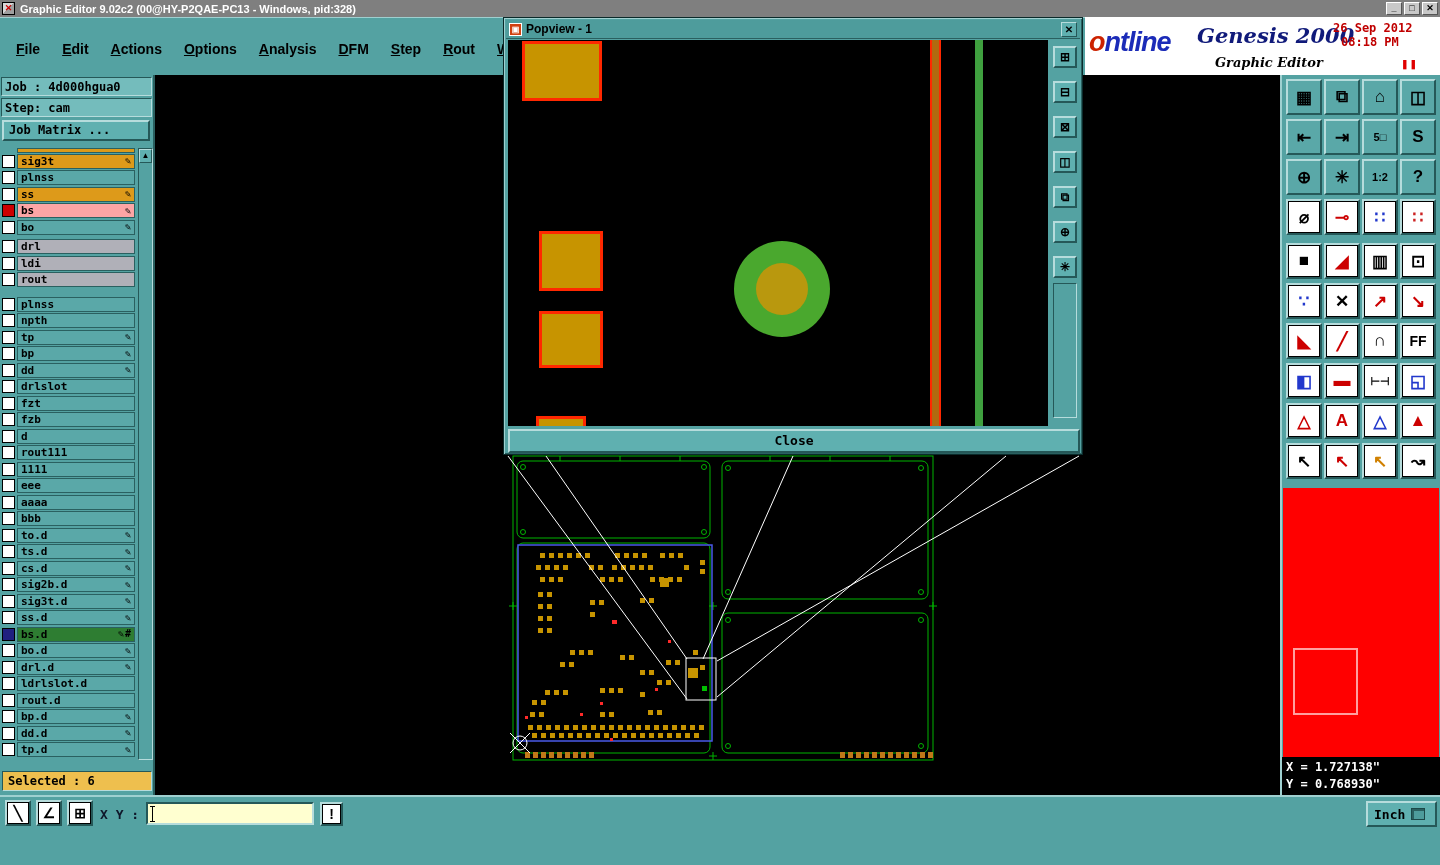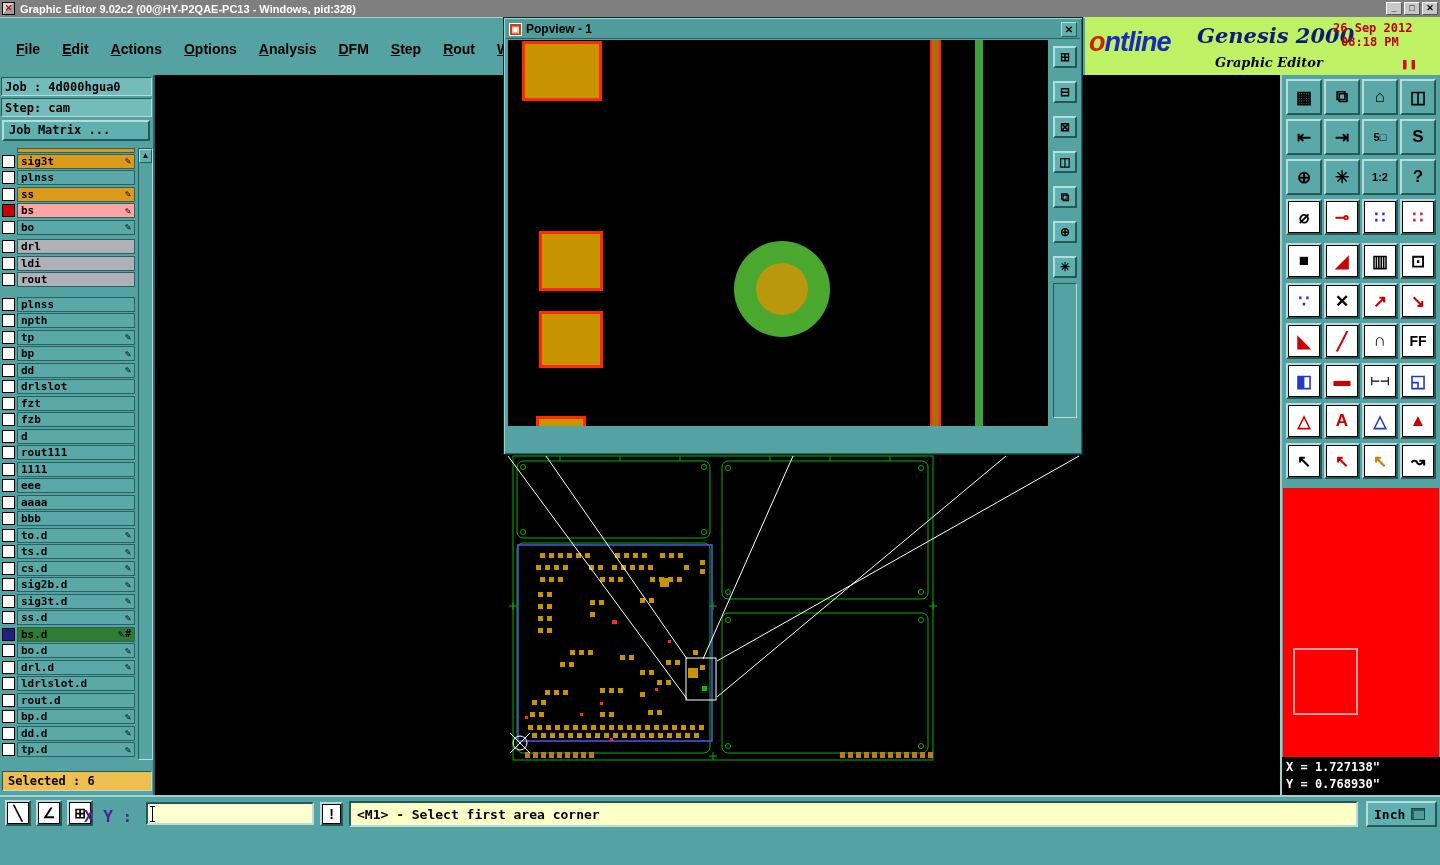--- a/index.html
+++ b/index.html
@@ -13,21 +13,21 @@
   .app-icon{width:13px;height:13px;background:linear-gradient(135deg,#d8d8d8 50%,#9f9f9f 50%);
     border:1px solid #000;color:#c00;font-size:9px;line-height:11px;text-align:center;font-weight:bold}
   .win-btns{margin-left:auto;display:flex;gap:2px}
   .win-btn{width:16px;height:13px;background:#c8c8c8;border:1px solid;border-color:#fff #555 #555 #fff;
     color:#000;font-size:9px;line-height:11px;text-align:center;font-weight:bold}
 
   
   .menubar{position:absolute;left:0;top:17px;width:1085px;height:58px;background:#54a2a2;border-top:1px solid #9fd0d0}
   #menu-items{display:flex;gap:22px;padding:23px 0 0 16px;font-size:14px;font-weight:bold;color:#000}
   .menu-item{cursor:default;white-space:nowrap}
-  .brand{position:absolute;left:1085px;top:17px;width:355px;height:58px;background:#bef264;overflow:hidden}
+  .brand{position:absolute;left:1085px;top:17px;width:355px;height:58px;background:#ffffff;overflow:hidden}
   .logo{position:absolute;left:4px;top:10px;font-style:italic;font-weight:bold;font-size:27px;color:#1b2bb8;letter-spacing:-1px}
   .logo::first-letter{color:#cc2200}
   .product{position:absolute;left:112px;top:6px;font-family:"DejaVu Serif",serif;font-style:italic;font-weight:bold;font-size:21px;color:#101a7a;white-space:nowrap}
   .gedit{position:absolute;left:130px;top:38px;font-family:"DejaVu Serif",serif;font-style:italic;font-weight:bold;font-size:13px;color:#000}
   .datetime{position:absolute;left:248px;top:4px;color:#c00000;font-family:"DejaVu Sans Mono",monospace;font-weight:bold;font-size:12px;line-height:14px;white-space:nowrap}
   .datetime div:nth-child(2){padding-left:8px}
   .pause{position:absolute;right:22px;top:42px;color:#e00000;font-size:9px;font-weight:bold;letter-spacing:1px}
 
   
   .leftpanel{position:absolute;left:0;top:75px;width:155px;height:720px;background:#54a2a2;border-right:2px solid #2a6060}
@@ -86,21 +86,21 @@
     border:1px solid;border-color:#255858 #b6dcdc #b6dcdc #255858}
   .pv-close{position:absolute;left:4px;top:411px;width:572px;height:24px;background:#5fb0b0;
     border:2px solid;border-color:#b6dcdc #255858 #255858 #b6dcdc;text-align:center;
     font-family:"DejaVu Sans Mono",monospace;font-weight:bold;font-size:13px;padding-top:2px;cursor:default}
 
   
   .bottombar{position:absolute;left:0;top:795px;width:1440px;height:37px;background:#54a2a2;border-top:2px solid #9fd0d0}
   .bb-tool{position:absolute;top:3px;width:26px;height:26px;background:#fff;
     border:2px solid;border-color:#b6dcdc #255858 #255858 #b6dcdc;box-shadow:inset 0 0 0 1px #000;
     display:flex;align-items:center;justify-content:center;font-size:14px;font-weight:bold;color:#000}
-  .xylabel{position:absolute;left:84px;top:10px;font-family:"DejaVu Sans Mono",monospace;font-weight:bold;font-size:16px;color:#4c1d95}
+  .xylabel{position:absolute;left:100px;top:10px;font-family:"DejaVu Sans Mono",monospace;font-weight:bold;font-size:13px;color:#0f172a}
   .xyinput{position:absolute;left:146px;top:5px;width:168px;height:23px;background:#ffffd0;
     border:2px solid;border-color:#255858 #b6dcdc #b6dcdc #255858}
   .caret{position:absolute;left:4px;top:3px;width:1px;height:14px;background:#000}
   .caret::before{content:"";position:absolute;left:-2px;top:-1px;width:5px;height:1px;background:#000}
   .caret::after{content:"";position:absolute;left:-2px;bottom:-1px;width:5px;height:1px;background:#000}
   .bang{position:absolute;left:320px;top:5px;width:23px;height:24px;background:#fff;
     border:2px solid;border-color:#b6dcdc #255858 #255858 #b6dcdc;box-shadow:inset 0 0 0 1px #000;
     text-align:center;font-weight:bold;font-size:14px;line-height:20px}
   .msg{position:absolute;left:349px;top:4px;width:1009px;height:26px;background:#ffffc8;
     border:2px solid;border-color:#255858 #b6dcdc #b6dcdc #255858;
@@ -735,34 +735,34 @@
     <div id="pv-tools">
         <div class="pv-tool" style="top: 28px;">⊞</div>
         <div class="pv-tool" style="top: 63px;">⊟</div>
         <div class="pv-tool" style="top: 98px;">⊠</div>
         <div class="pv-tool" style="top: 133px;">◫</div>
         <div class="pv-tool" style="top: 168px;">⧉</div>
         <div class="pv-tool" style="top: 203px;">⊕</div>
         <div class="pv-tool" style="top: 238px;">✳</div>
       </div>
     <div class="pv-track"></div>
+    <div class="pv-close">Close</div>
   </div>
 
   <div class="bottombar">
     <div id="bb-tools">
         <div class="bb-tool" style="left: 5px;">╲</div>
         <div class="bb-tool" style="left: 36px;">∠</div>
         <div class="bb-tool" style="left: 67px;">⊞</div>
       </div>
     <div class="xylabel">X Y :</div>
     <div class="xyinput">
         <div class="caret"></div>
       </div>
     <div class="bang">!</div>
-    <div class="msg">&lt;M1&gt; - Select first area corner</div>
     <div class="inch">
       <span>Inch</span>
       <span class="inch-icon"></span>
     </div>
   </div>
 
 
 </div>
 
 </body></html>

